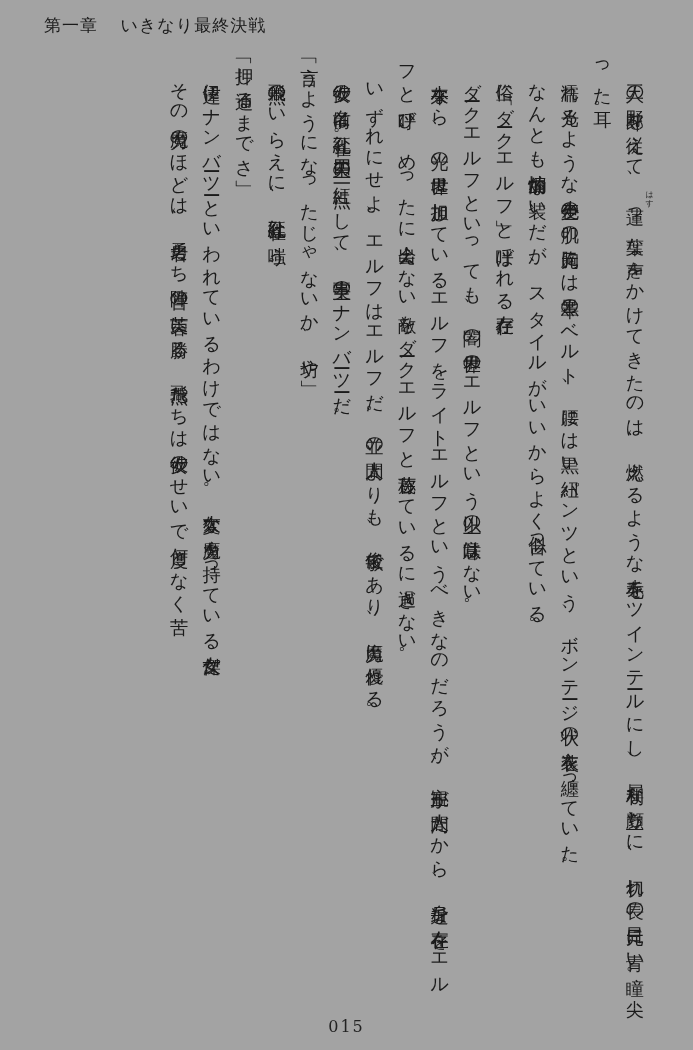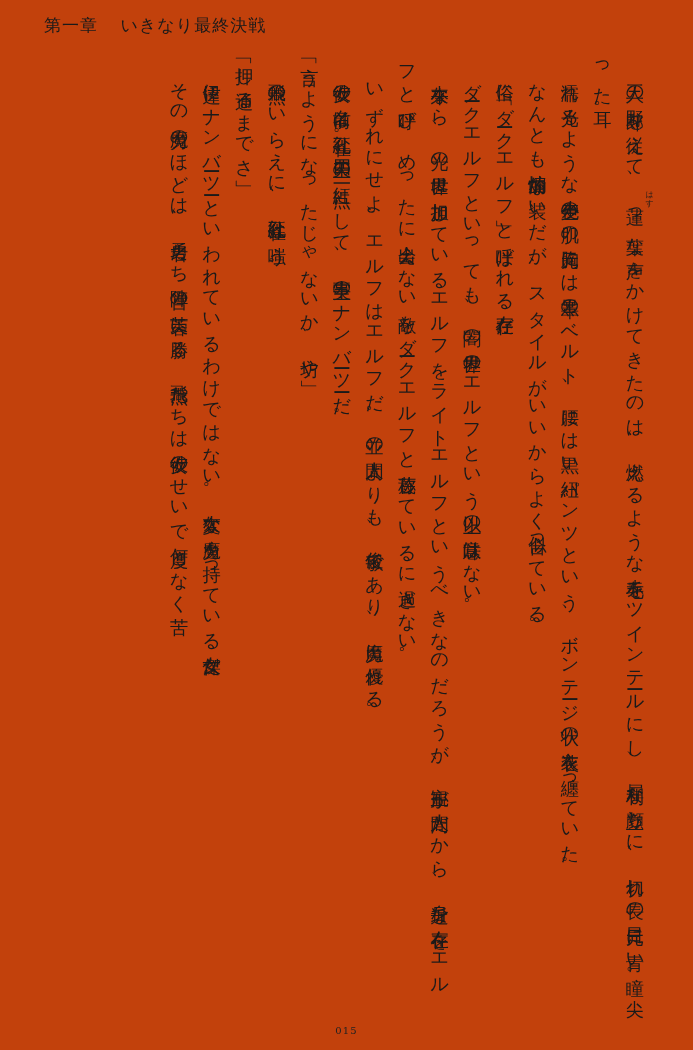--- a/index.html
+++ b/index.html
@@ -8,21 +8,21 @@
     background: #ffffff;
   }
   body {
     font-family: "DejaVu Serif", "Liberation Serif", serif;
     color: #1a1a1a;
   }
   .page {
     position: relative;
     width: 693px;
     height: 1050px;
-    background: #c2410c;
+    background: #a3a3a3;
     overflow: hidden;
     box-sizing: border-box;
   }
   
   .chapter-header {
     position: absolute;
     top: 14px;
     left: 44px;
     font-size: 17px;
     letter-spacing: 0.06em;
@@ -70,21 +70,21 @@
     font-size: 8px;
     letter-spacing: 0;
     line-height: 1;
   }
   .page-number {
     position: absolute;
     bottom: 14px;
     left: 0;
     width: 100%;
     text-align: center;
-    font-size: 10px;
+    font-size: 16px;
     letter-spacing: 0.12em;
     font-family: "DejaVu Serif", "Liberation Serif", serif;
     color: #222;
   }
 </style>
 </head>
 <body>
 
 <div class="page">
 

